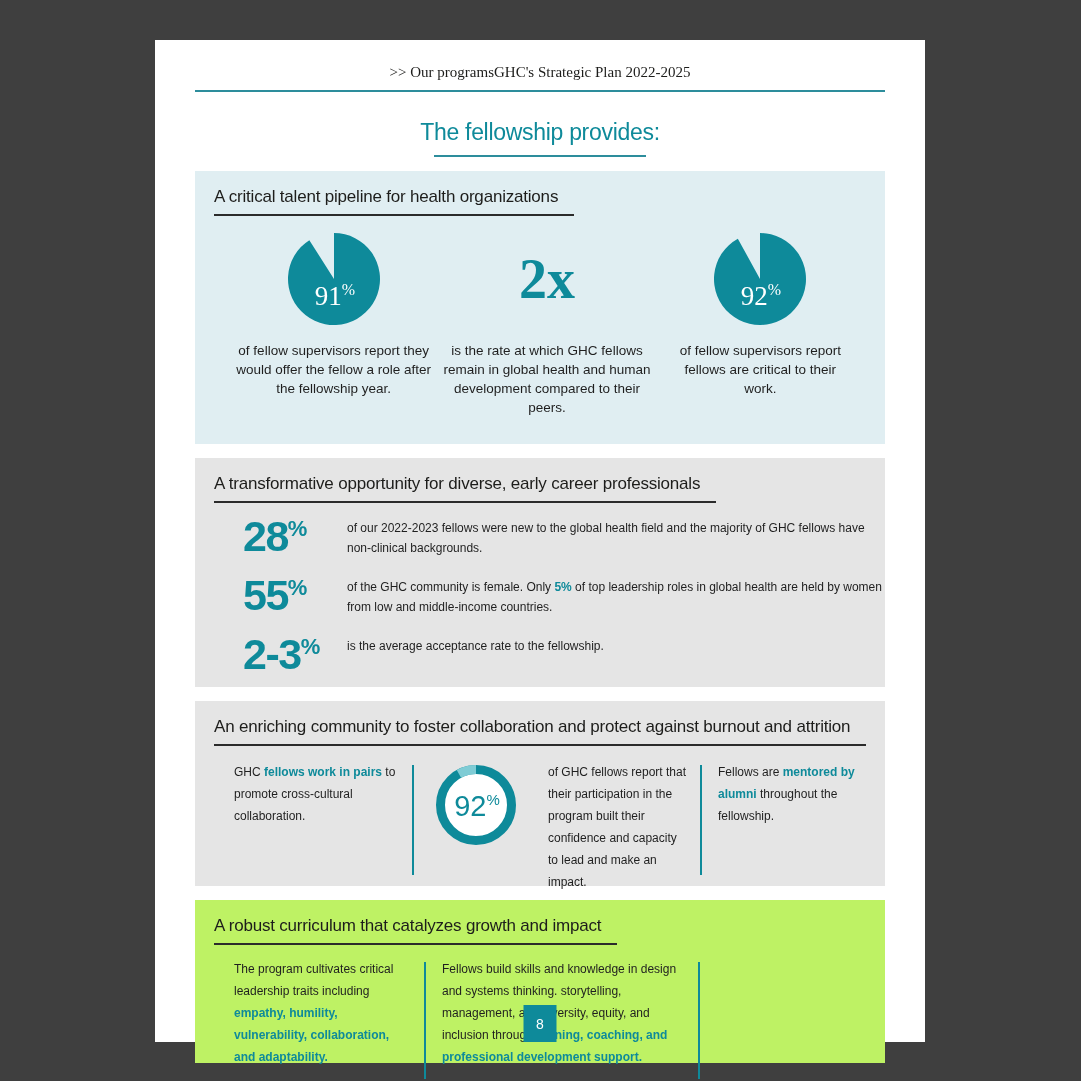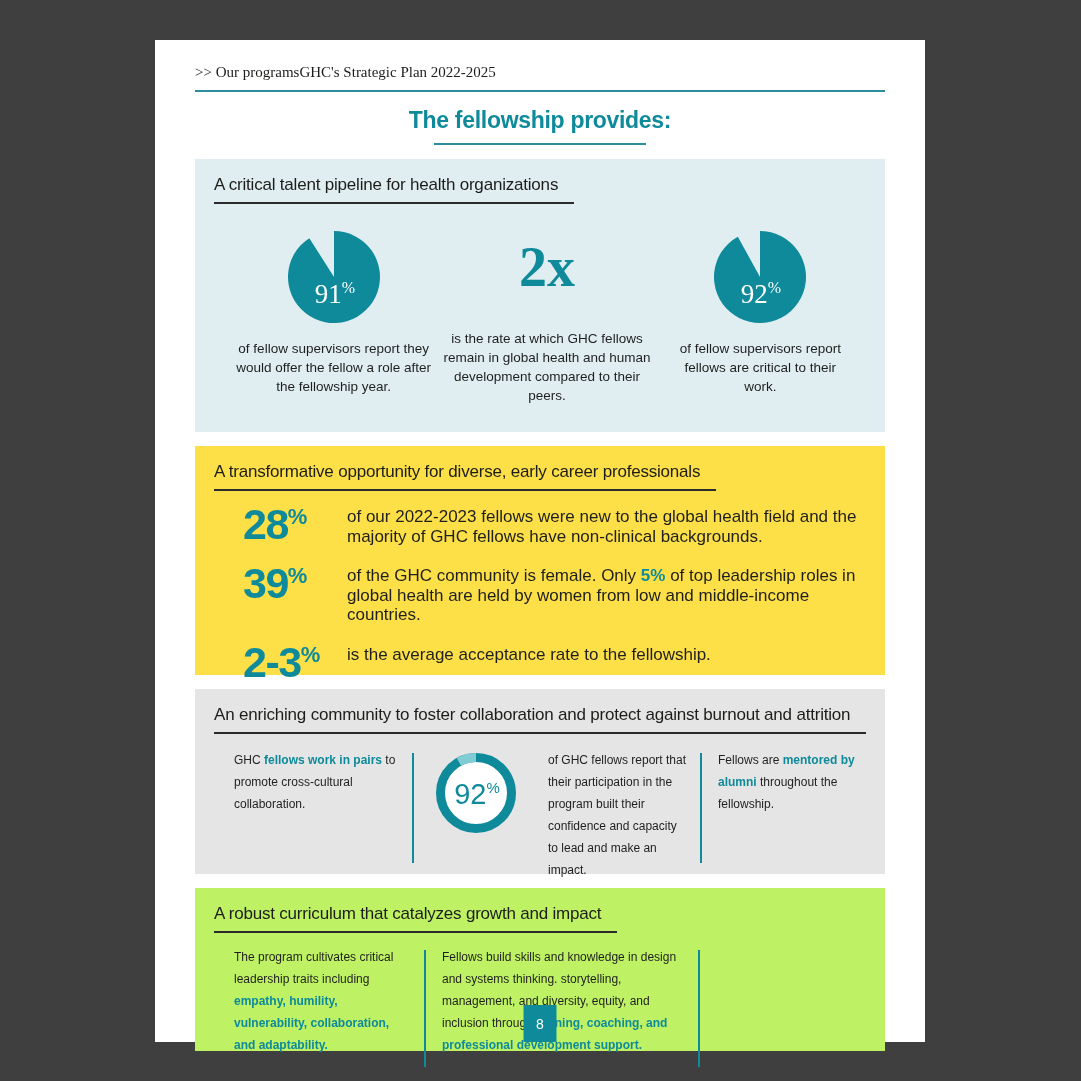--- a/index.html
+++ b/index.html
@@ -9,69 +9,69 @@
     font-family:"Liberation Sans",sans-serif;
     color:#1f1f1f;
   }
   .page{
     position:absolute;left:155px;top:40px;width:770px;height:1002px;
     background:#ffffff;
   }
   .inner{padding:0 40px;}
   
   .page-header{
-    display:flex;justify-content:flex-start;align-items:flex-end;
+    display:flex;justify-content:center;align-items:flex-end;
     font-family:"Liberation Serif",serif;
     font-size:15px;color:#1d1d1b;
     padding:24px 0 9px 0;
     border-bottom:2px solid #2d8d9c;
   }
   
   .doc-title{
-    text-align:center;margin-top:15px;
-    color:#0e8a9a;font-weight:bold;font-size:23px;letter-spacing:-0.3px;
+    text-align:center;margin-top:27px;
+    color:#0e8a9a;font-weight:normal;font-size:23px;letter-spacing:-0.3px;
   }
   .title-rule{width:212px;height:2px;background:#2d8d9c;margin:9px auto 0;}
   
   .section{margin-top:14px;}
   .sec{width:690px;margin-left:-0px;}
   .sec-heading{
     display:inline-block;
     margin:16px 0 0 19px;
     font-size:17px;color:#1d1d1b;
     border-bottom:2px solid #2b2b2b;
     padding:0 16px 7px 0;
     letter-spacing:-0.2px;
   }
   .s1{background:#e0eef2;height:273px;box-sizing:border-box;}
-  .s2{background:#fde047;height:229px;box-sizing:border-box;}
+  .s2{background:#e5e5e5;height:229px;box-sizing:border-box;}
   .s3{background:#e5e5e5;height:185px;box-sizing:border-box;}
   .s4{background:#bef264;height:163px;box-sizing:border-box;}
   
-  .stats-row{display:flex;padding:10px 18px 0 32px;align-items:center;}
+  .stats-row{display:flex;padding:10px 18px 0 32px;}
   .stat{flex:1;text-align:center;}
   .stat-visual{height:106px;display:flex;align-items:center;justify-content:center;}
   .stat svg{display:block;}
   .big-rate{
     font-family:"Liberation Serif",serif;font-weight:bold;
     font-size:56px;color:#0e8a9a;line-height:1;
   }
   .caption{margin:9px auto 0;font-size:13.5px;line-height:19px;color:#1f1f1f;}
   .stat:nth-child(1) .caption{max-width:198px;}
   .stat:nth-child(2) .caption{max-width:210px;}
   .stat:nth-child(3) .caption{max-width:178px;}
   
   .stat-row{display:flex;align-items:flex-start;padding-left:48px;margin-top:17px;}
   .stat-row:first-of-type{margin-top:13px;}
   .num{
     flex:none;width:88px;white-space:nowrap;
     color:#0e8a9a;font-weight:bold;font-size:43px;line-height:0.95;letter-spacing:-1.5px;
   }
   .num .unit{font-size:22px;letter-spacing:0;position:relative;top:-15px;}
-  .row-text{margin-left:16px;max-width:548px;font-size:17px;line-height:19.5px;padding-top:3px;}
+  .row-text{margin-left:16px;max-width:548px;font-size:12px;line-height:19.5px;padding-top:3px;}
   
   .accent{color:#0e8a9a;font-weight:bold;}
   
   .cols{display:flex;align-items:stretch;padding:15px 24px 0 39px;}
   .col{font-size:12px;line-height:22px;}
   .vdiv{width:2px;background:#0e8a9a;flex:none;}
   .s3 .cols{height:124px;}
   .s3 .vdiv{margin:4px 0 10px 0;}
   .c-left{width:164px;padding-right:14px;flex:none;}
   .c-ring{width:108px;flex:none;display:flex;justify-content:center;align-items:flex-start;padding:0 4px 0 8px;}
@@ -134,21 +134,21 @@
       </div>
     </div>
 
     <div class="section s2 sec">
       <span class="sec-heading">A transformative opportunity for diverse, early career professionals</span>
       <div class="stat-row">
         <div class="num"><span>28</span><span class="unit">%</span></div>
         <div class="row-text"><span>of our 2022-2023 fellows were new to the global health field and the majority of GHC fellows have non-clinical backgrounds.</span></div>
       </div>
       <div class="stat-row">
-        <div class="num"><span>39</span><span class="unit">%</span></div>
+        <div class="num"><span>55</span><span class="unit">%</span></div>
         <div class="row-text"><span>of the GHC community is female. Only </span><span class="accent">5%</span><span> of top leadership roles in global health are held by women from low and middle-income countries.</span></div>
       </div>
       <div class="stat-row">
         <div class="num"><span>2-3</span><span class="unit">%</span></div>
         <div class="row-text"><span>is the average acceptance rate to the fellowship.</span></div>
       </div>
     </div>
 
     <div class="section s3 sec">
       <span class="sec-heading">An enriching community to foster collaboration and protect against burnout and attrition</span>

